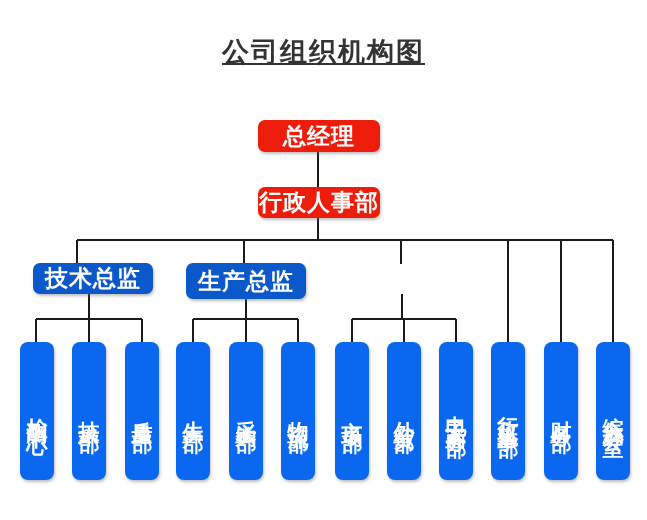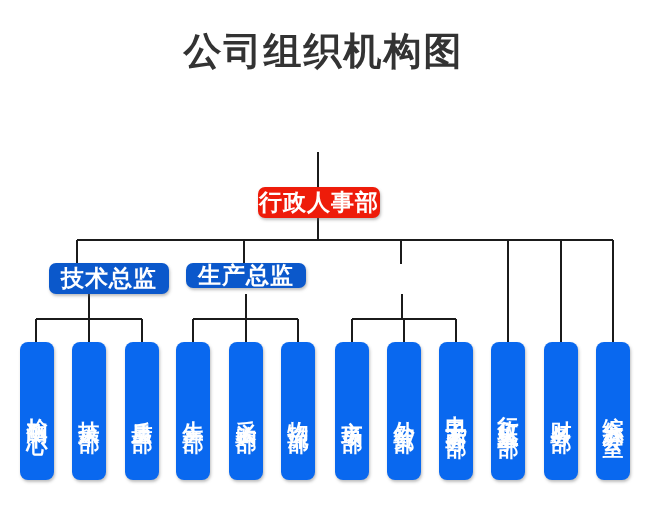--- a/index.html
+++ b/index.html
@@ -4,25 +4,26 @@
 <style>
   html,body{margin:0;padding:0;background:#fff;}
   #stage{
     position:relative;
     width:647px;height:520px;
     background:#ffffff;
     font-family:"Liberation Sans","DejaVu Sans",sans-serif;
     overflow:hidden;
   }
   .title{
-    position:absolute;left:0;right:0;top:26px;
+    position:absolute;left:0;right:0;top:34px;
     text-align:center;
-    font-size:38px;font-weight:bold;
+    font-size:27px;font-weight:bold;
     letter-spacing:2px;
     color:#333333;
+    text-decoration:underline;
   }
   #lines{position:absolute;left:0;top:0;}
   .node{
     position:absolute;
     display:flex;align-items:center;justify-content:center;
     color:#ffffff;font-weight:bold;
     box-shadow:1px 2px 3px rgba(110,110,110,.45);
   }
   .red{
     background:#ee1c0a;
@@ -83,29 +84,32 @@
       <path d="M298 319 L298 343"></path>
 
       <path d="M402 294 L402 319"></path>
       <path d="M352 319 L456 319"></path>
       <path d="M352 319 L352 343"></path>
       <path d="M404 319 L404 343"></path>
       <path d="M456 319 L456 343"></path>
     </g>
   </svg>
 
+  <div class="node red" style="left:258px;top:120px;width:122px;height:32px">
+    <span>总经理</span>
+  </div>
 
   <div class="node red" style="left:258px;top:187px;width:122px;height:31px">
     <span>行政人事部</span>
   </div>
 
-  <div class="node blue-h" style="left:49px;top:263px;width:120px;height:31px">
+  <div class="node blue-h" style="left:33px;top:263px;width:120px;height:31px">
     <span>技术总监</span>
   </div>
-  <div class="node blue-h" style="left:186px;top:263px;width:120px;height:25px">
+  <div class="node blue-h" style="left:186px;top:263px;width:120px;height:36px">
     <span>生产总监</span>
   </div>
 
   <div class="node blue-v" style="left:20px;top:342px;width:34px;height:138px">
     <span class="vlabel">检测中心</span>
   </div>
   <div class="node blue-v" style="left:72px;top:342px;width:34px;height:138px">
     <span class="vlabel">技术部</span>
   </div>
   <div class="node blue-v" style="left:125px;top:342px;width:34px;height:138px">

